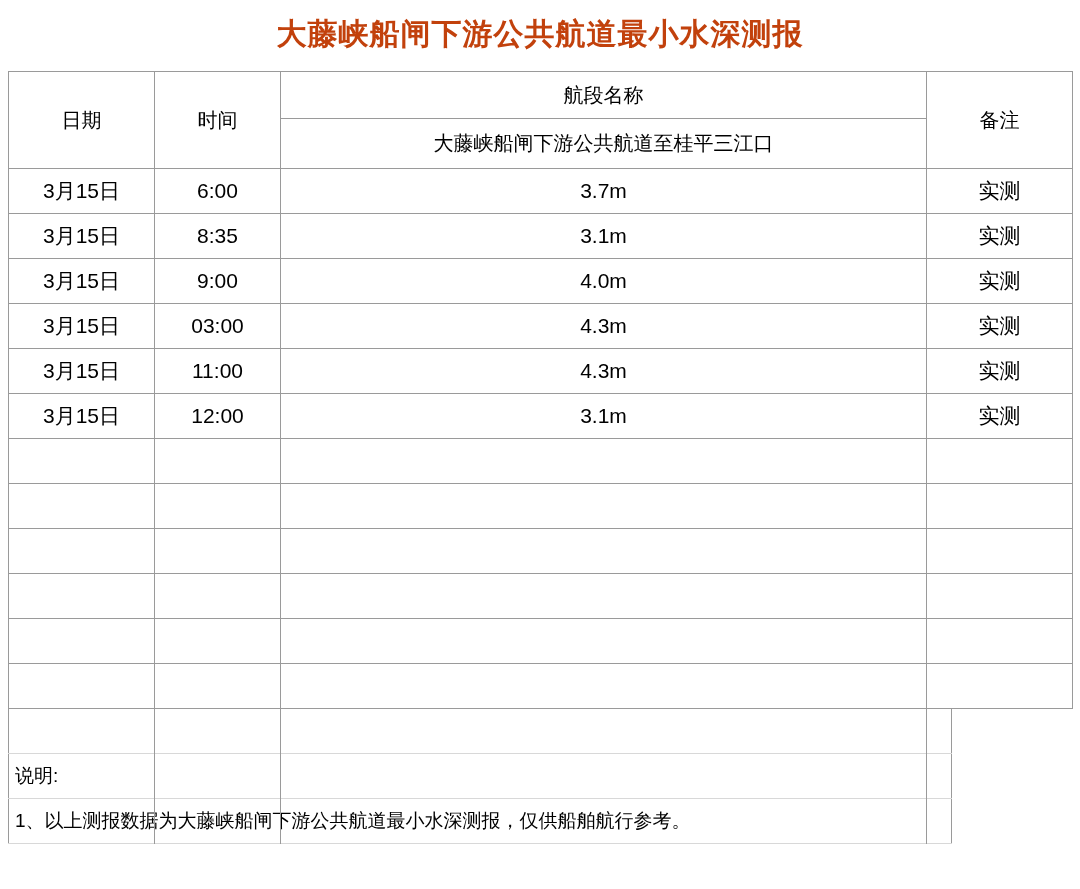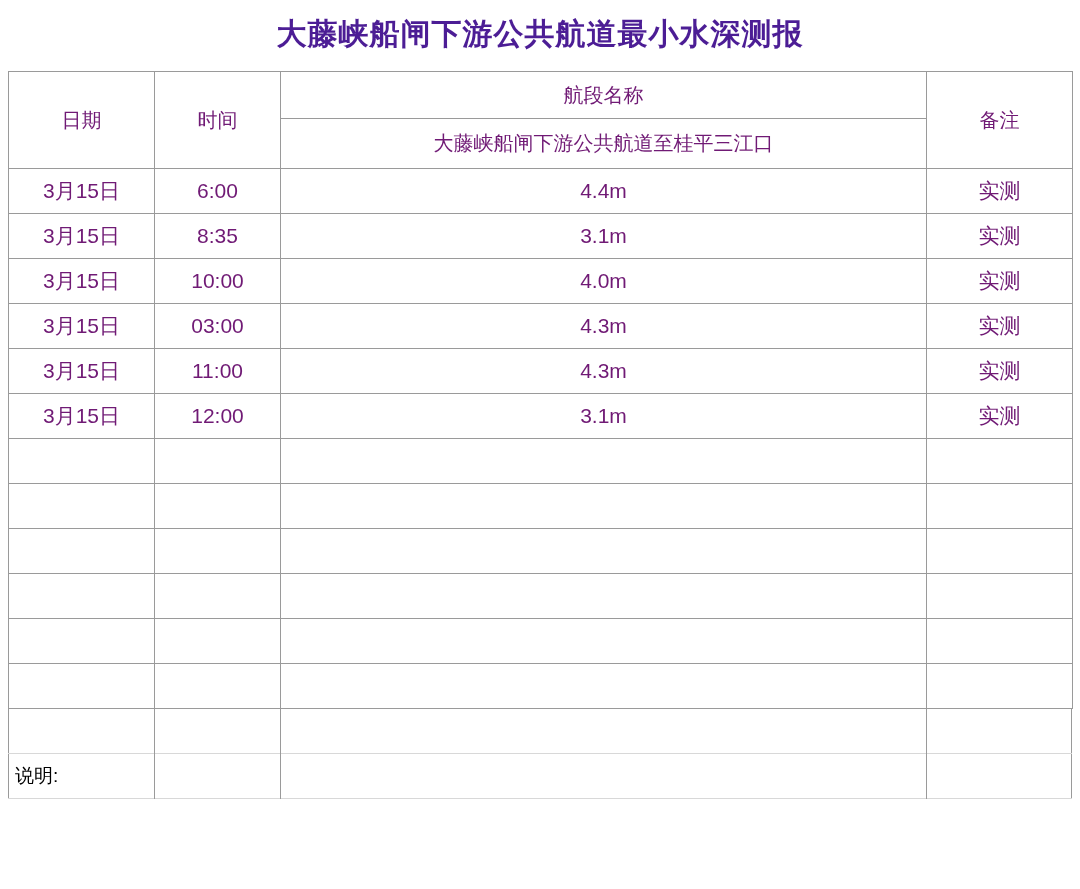--- a/index.html
+++ b/index.html
@@ -19,34 +19,34 @@
     width: 1080px;
     height: 889px;
     box-sizing: border-box;
   }
   .title {
     text-align: center;
     font-size: 30px;
     font-weight: bold;
     letter-spacing: 1px;
     padding: 14px 0 16px 0;
-    color: #4c1d95;
+    color: #c2410c;
   }
   table.report {
     border-collapse: collapse;
     width: 1064px;
     margin: 0 8px;
     table-layout: fixed;
   }
   table.report td, table.report th {
     border: 1px solid #9a9a9a;
     font-weight: normal;
     font-size: 20px;
     text-align: center;
-    color: #701a75;
+    color: #000000;
     padding: 0;
   }
   .col-date { width: 146px; }
   .col-time { width: 126px; }
   .col-seg  { width: 646px; }
   .col-note { width: 146px; }
 
   .hdr-date, .hdr-time, .hdr-note {
     height: 96px;
     font-size: 21px;
@@ -66,21 +66,21 @@
   tr.empty-row td {
     height: 44px;
   }
   .notes-wrap {
     width: 1064px;
     margin: 0 8px;
     position: relative;
   }
   table.notes {
     border-collapse: collapse;
-    width: 1064px;
+    width: 944px;
     table-layout: fixed;
   }
   table.notes td {
     border-left: 1px solid #9a9a9a;
     border-right: 1px solid #9a9a9a;
     border-top: 0;
     border-bottom: 1px solid #d8d8d8;
     font-size: 19px;
     color: #000;
     height: 44px;
@@ -124,32 +124,32 @@
         <td class="hdr-seg-top">航段名称</td>
         <td class="hdr-note" rowspan="2">备注</td>
       </tr>
       <tr>
         <td class="hdr-seg-bottom">大藤峡船闸下游公共航道至桂平三江口</td>
       </tr>
 
       <tr class="data-row">
         <td>3月15日</td>
         <td>6:00</td>
-        <td>4.4m</td>
+        <td>3.7m</td>
         <td>实测</td>
       </tr>
       <tr class="data-row">
         <td>3月15日</td>
         <td>8:35</td>
         <td>3.1m</td>
         <td>实测</td>
       </tr>
       <tr class="data-row">
         <td>3月15日</td>
-        <td>10:00</td>
+        <td>9:00</td>
         <td>4.0m</td>
         <td>实测</td>
       </tr>
       <tr class="data-row">
         <td>3月15日</td>
         <td>03:00</td>
         <td>4.3m</td>
         <td>实测</td>
       </tr>
       <tr class="data-row">
@@ -209,17 +209,20 @@
     <div class="divider-col" style="left:272px;"></div>
     <div class="divider-col" style="left:918px;"></div>
     <table class="notes">
       <tbody>
         <tr>
           <td class="note-spacer">&nbsp;</td>
         </tr>
         <tr>
           <td>说明:</td>
         </tr>
+        <tr>
+          <td class="note-cell-indent">1、以上测报数据为大藤峡船闸下游公共航道最小水深测报，仅供船舶航行参考。</td>
+        </tr>
       </tbody>
     </table>
   </div>
 
 </div>
 
 </body></html>

